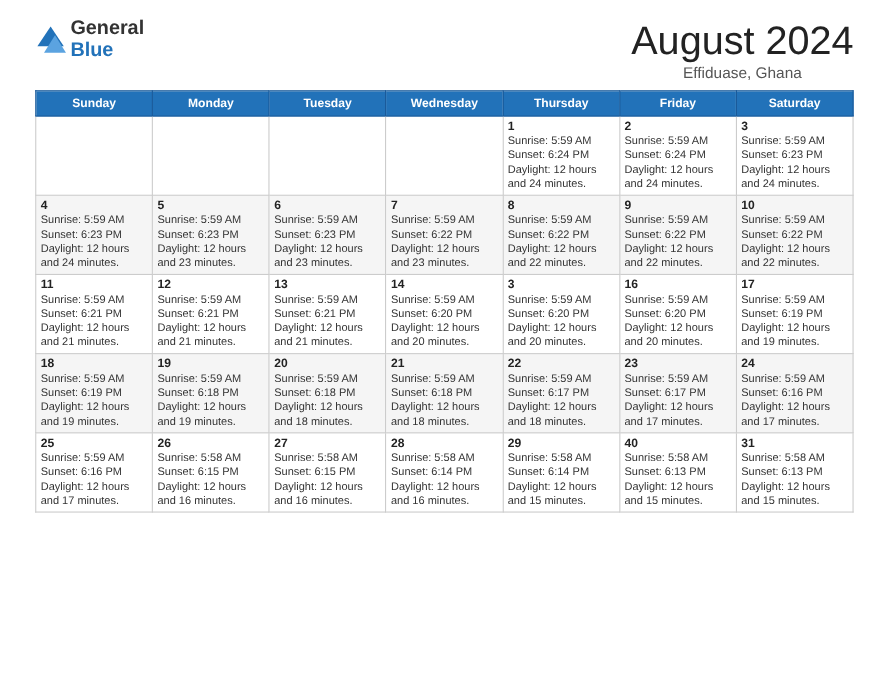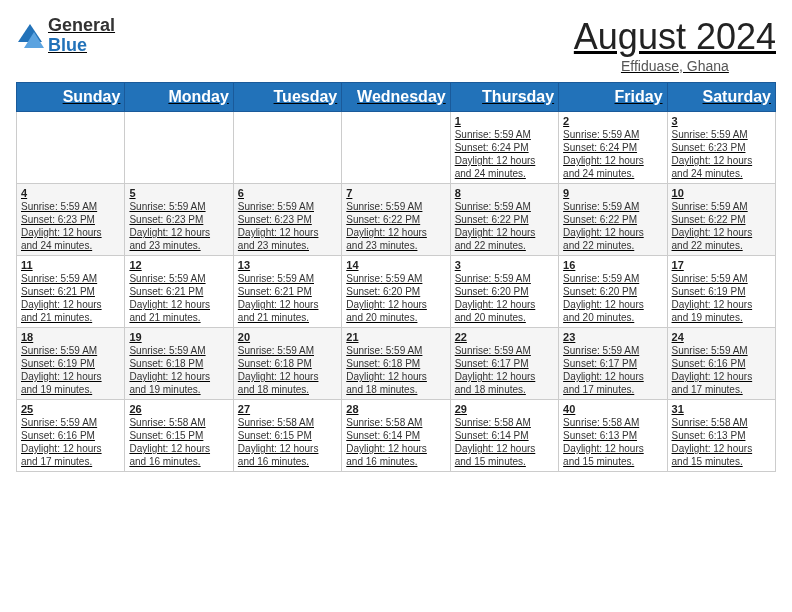--- a/index.html
+++ b/index.html
@@ -6,24 +6,23 @@
     body {
       font-family: Arial, sans-serif;
       background: #fff;
       width: 792px;
       height: 612px;
       overflow: hidden;
     }
     .page {
       width: 792px;
       height: 444px;
-      padding: 16px 16px 10px 16px;
+      padding: 16px 16px 10px 32px;
       display: flex;
       flex-direction: column;
-      text-decoration: underline;
     }
     .header {
       display: flex;
       justify-content: space-between;
       align-items: flex-start;
       margin-bottom: 8px;
     }
     .logo {
       display: flex;
       align-items: center;
@@ -61,23 +60,23 @@
       color: #555;
     }
     .calendar-table {
       width: 100%;
       border-collapse: collapse;
       flex: 1;
     }
     .calendar-table th {
       background: #2272b9;
       color: #fff;
-      font-size: 16px;
+      font-size: 11px;
       padding: 5px 4px;
-      text-align: right;
+      text-align: center;
       border: 1px solid #1a5a9a;
       font-weight: bold;
     }
     .calendar-table td {
       border: 1px solid #ccc;
       vertical-align: top;
       padding: 3px 4px;
       font-size: 9.5px;
       color: #333;
       width: calc(100% / 7);

